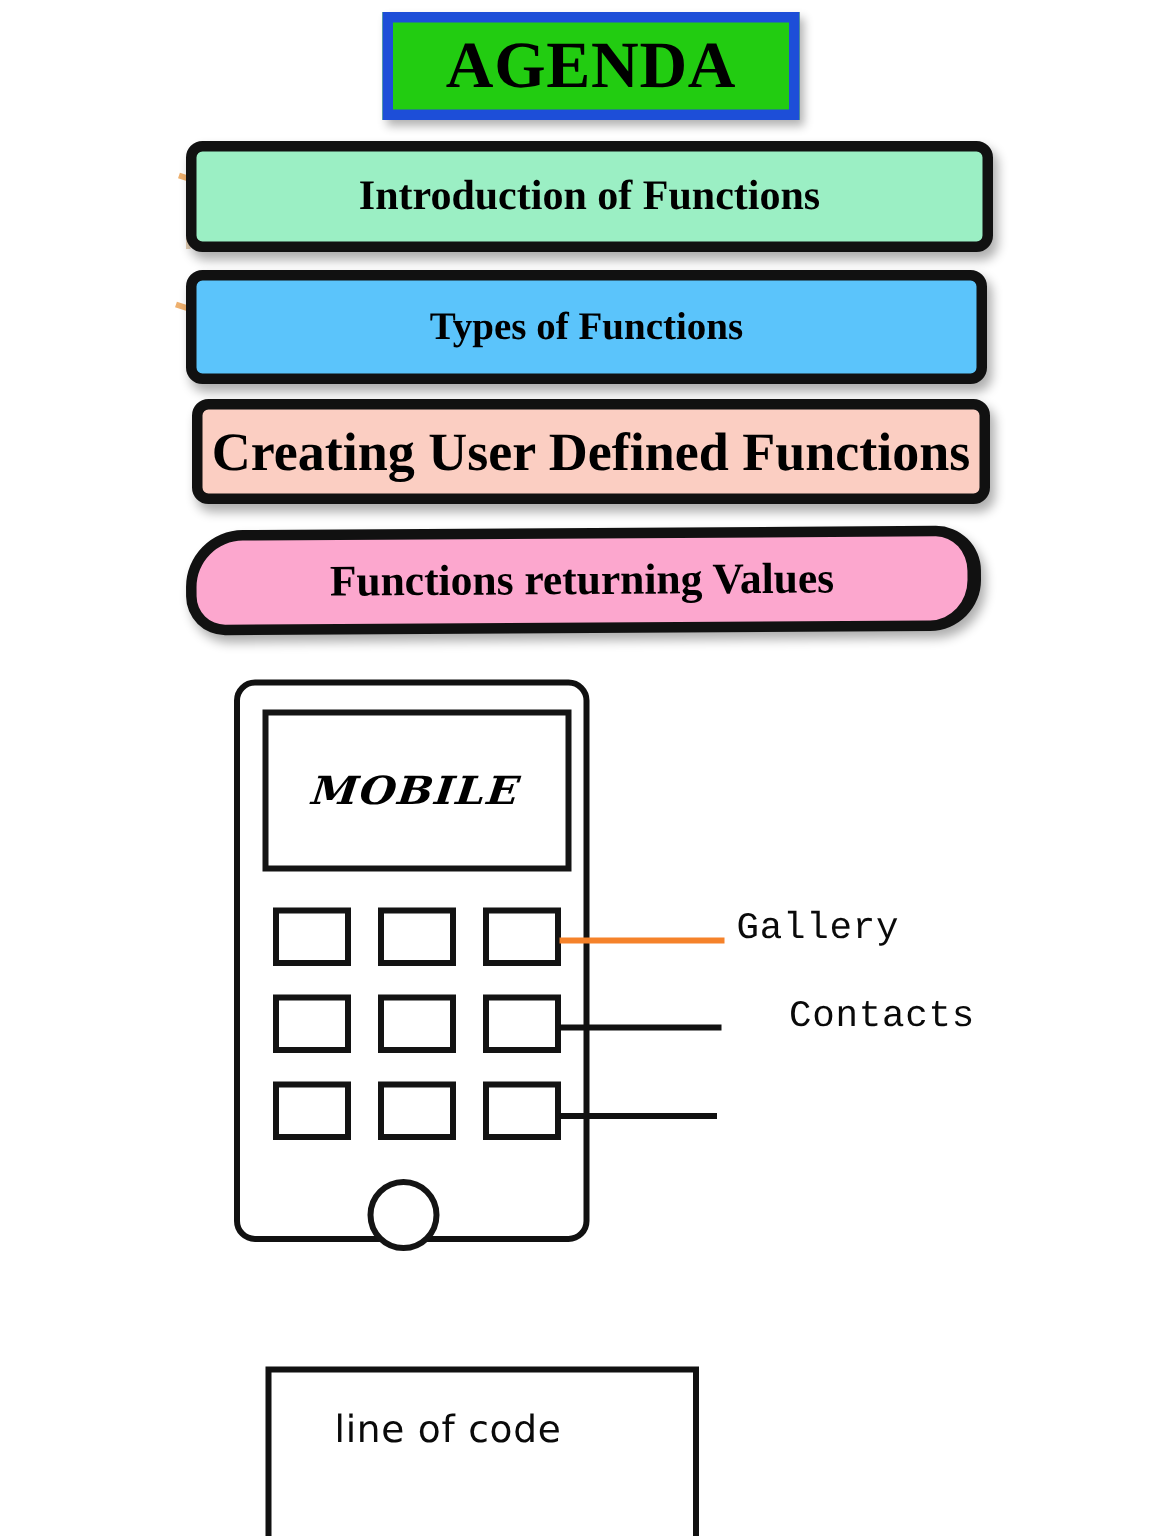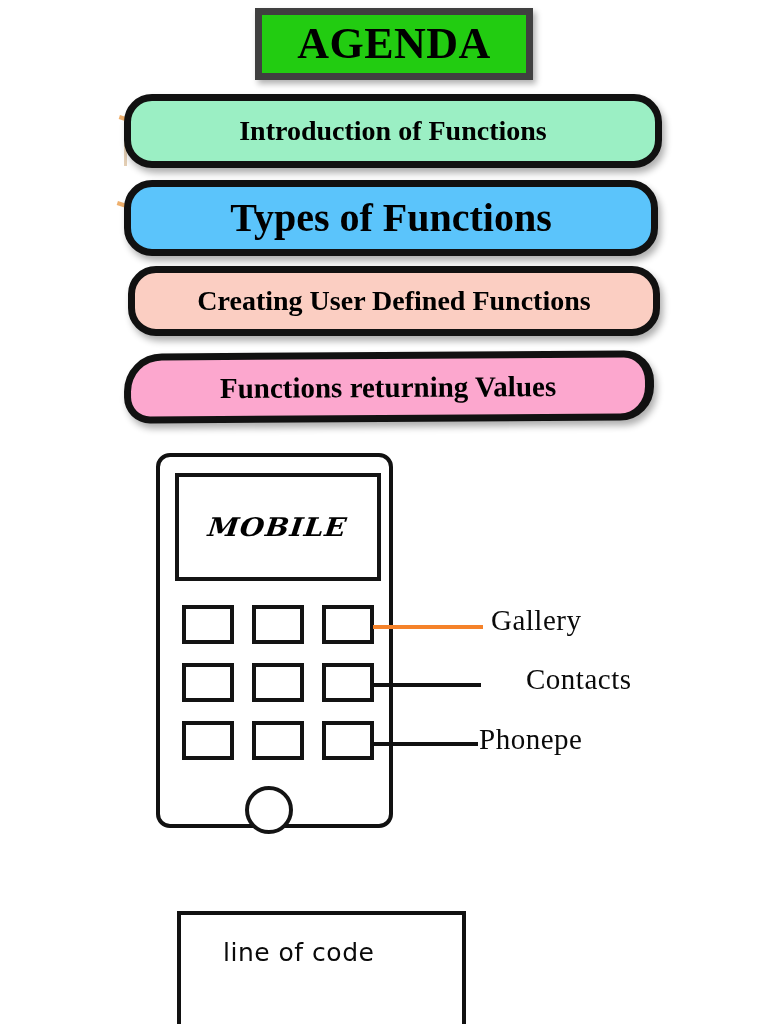--- a/index.html
+++ b/index.html
@@ -24,21 +24,21 @@
   }
 
   
   .agenda-box {
     position: absolute;
     left: 255px;
     top: 8px;
     width: 278px;
     height: 72px;
     background: #22cc11;
-    border: 7px solid #404040;
+    border: 7px solid #1d4ed8;
     box-sizing: border-box;
     display: flex;
     align-items: center;
     justify-content: center;
     box-shadow: 3px 4px 6px rgba(0,0,0,0.30);
   }
   .agenda-box .agenda-text {
     font-family: "Liberation Serif", "DejaVu Serif", serif;
     font-weight: bold;
     font-size: 44px;
@@ -49,36 +49,36 @@
   }
 
   
   .bar {
     position: absolute;
     box-sizing: border-box;
     display: flex;
     align-items: center;
     justify-content: center;
     border: 7px solid #111111;
-    border-radius: 28px;
+    border-radius: 11px;
     box-shadow: 3px 5px 7px rgba(0,0,0,0.32);
   }
   .bar .bar-text {
     font-family: "Liberation Serif", "DejaVu Serif", serif;
     font-weight: bold;
     font-size: 28px;
     line-height: 1;
     color: #000000;
     white-space: nowrap;
   }
   .bar.b1 { left: 124px; top:  94px; width: 538px; height: 74px; background: #9befc4; }
   .bar.b2 { left: 124px; top: 180px; width: 534px; height: 76px; background: #5bc4fb; }
-  .bar.b2 .bar-text { font-size: 40px; }
+  .bar.b2 .bar-text { font-size: 26px; }
   .bar.b3 { left: 128px; top: 266px; width: 532px; height: 70px; background: #fbcec2; }
-  .bar.b3 .bar-text { font-size: 28px; }
+  .bar.b3 .bar-text { font-size: 36px; }
   .bar.b4 {
     left: 124px; top: 352px; width: 530px; height: 70px; background: #fca7ce;
     border-radius: 38px 30px 34px 26px;
     
     border-right-width: 9px;
     transform: rotate(-0.35deg);
   }
   .bar.b4 .bar-text { font-size: 29px; }
 
   
@@ -163,22 +163,22 @@
   
   .leader {
     position: absolute;
     height: 4px;
     background: #111111;
   }
   .leader.orange { background: #f5822a; }
 
   .callout-label {
     position: absolute;
-    font-family: Liberation Serif, serif;
-    font-size: 29px;
+    font-family: Liberation Mono, monospace;
+    font-size: 25px;
     color: #0a0a0a;
     white-space: nowrap;
     letter-spacing: 0.5px;
   }
 
   
   .code-box {
     position: absolute;
     left: 177px;
     top: 911px;
@@ -243,19 +243,18 @@
     </div>
     <div class="home-button"></div>
   </div>
 
   <div class="leader orange" style="left:373px; top:625px; width:110px;"></div>
   <div class="leader" style="left:373px; top:683px; width:108px;"></div>
   <div class="leader" style="left:373px; top:742px; width:105px;"></div>
 
   <span class="callout-label" style="left:491px; top:604px;">Gallery</span>
   <span class="callout-label" style="left:486px; top:663px;margin-left:40px;">Contacts</span>
-  <span class="callout-label" style="left:479px; top:723px;">Phonepe</span>
 
   <div class="code-box">
     <span class="code-text">line of code</span>
   </div>
 
 </div>
 
 </body></html>

